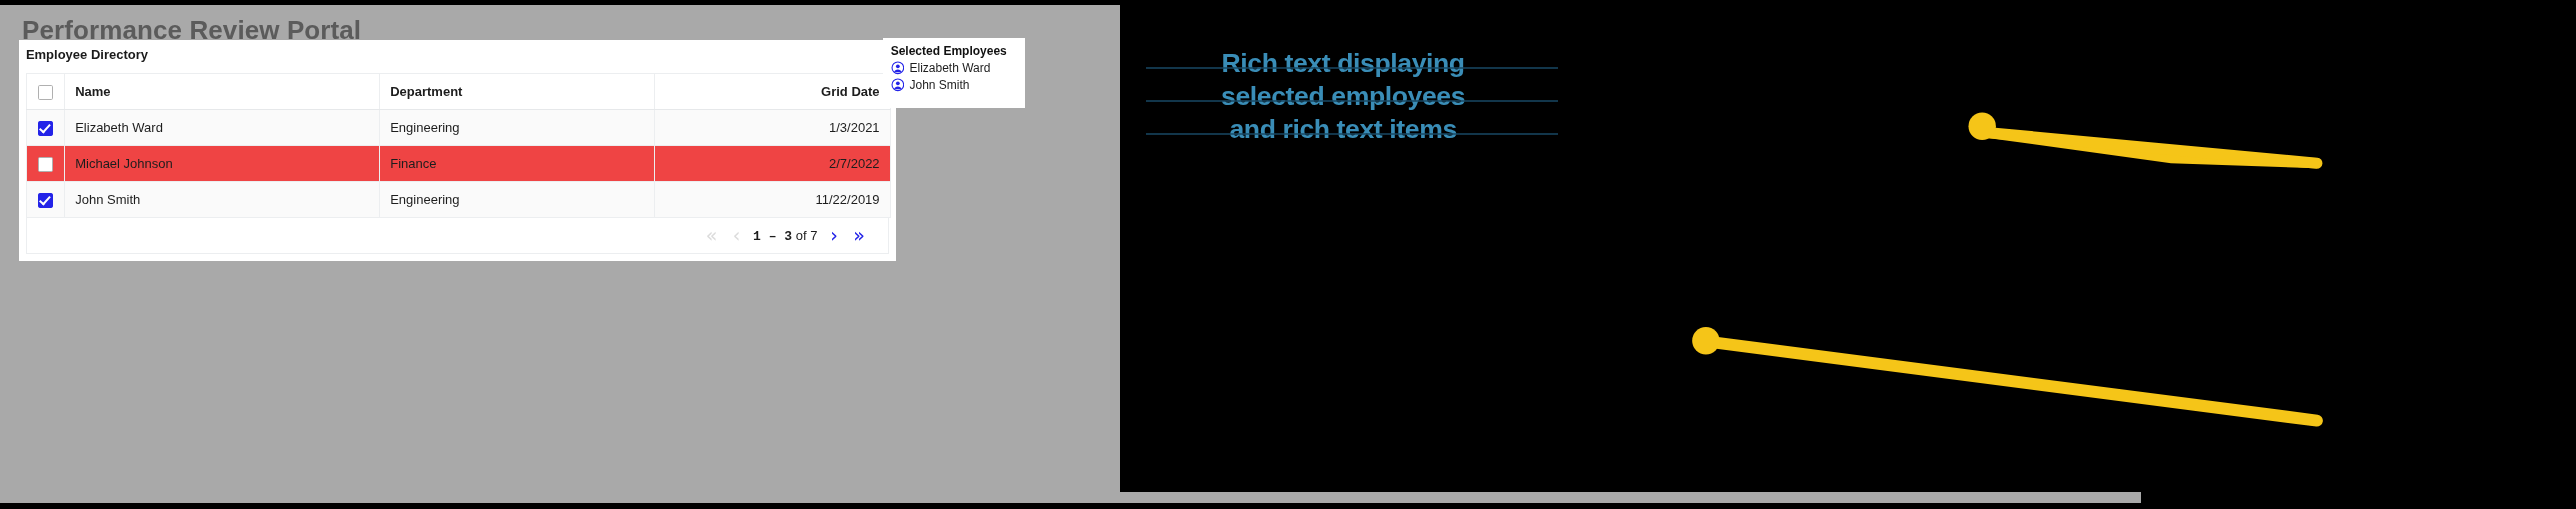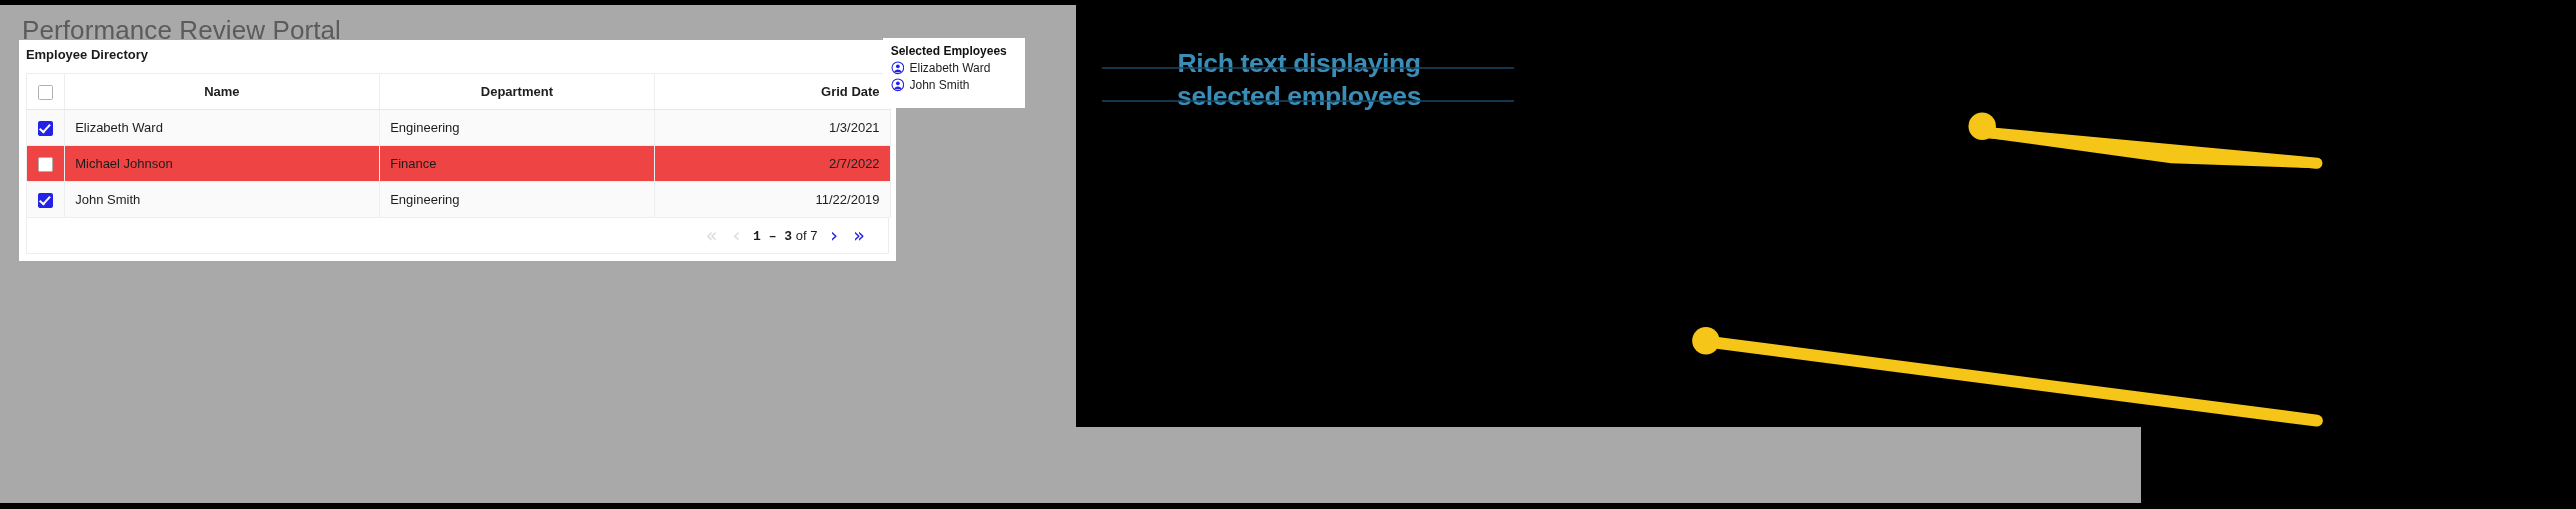--- a/index.html
+++ b/index.html
@@ -48,21 +48,21 @@
     width: 2141px;
     height: 498px;
     background: #a9a9a9;
   }
 
   #page-title {
     position: absolute;
     left: 22px;
     top: 10.3px;
     font-size: 26px;
-    font-weight: 400;
+    font-weight: 700;
     color: #5b5b5b;
     letter-spacing: 0.1px;
     white-space: nowrap;
   }
 
   
   #grid-card {
     position: absolute;
     left: 19px;
     top: 35px;
@@ -102,21 +102,21 @@
     border: 0.9px solid #eceef0;
     padding: 0 10.3px;
     height: 36px;
     vertical-align: middle;
     color: #1d1d1d;
     box-sizing: border-box;
   }
   #employee-table thead th {
     background: #ffffff;
     font-weight: bold;
-    text-align: center;
+    text-align: left;
     border-bottom: 0.9px solid #e6e8ea;
   }
   #employee-table th.cell-check,
   #employee-table td.cell-check {
     padding: 0;
     text-align: center;
   }
   #employee-table th.align-right,
   #employee-table td.align-right { text-align: right; }
 
@@ -209,24 +209,24 @@
     font-size: 12px;
     color: #1d1d1d;
     line-height: 17px;
     white-space: nowrap;
   }
   .person-icon { flex: 0 0 auto; display: block; }
 
   
   #annotation-panel {
     position: absolute;
-    left: 1076px;
+    left: 1120px;
     top: 0;
     width: 1456px;
-    height: 427px;
+    height: 492px;
     background: #000000;
     overflow: hidden;
   }
   .anno-block {
     position: absolute;
     text-align: center;
     color: #3f9ac7;
     font-family: "Liberation Sans", sans-serif;
     font-weight: bold;
     letter-spacing: -0.4px;
@@ -362,20 +362,21 @@
       </div>
     </div>
 
   </div>
 
   <div id="annotation-panel">
 
     <div class="anno-block" id="anno-top">
       <span class="anno-strike">Rich text displaying</span>
       <span class="anno-strike">selected employees</span>
+      <span class="anno-strike">and rich text items</span>
     </div>
 
 
   </div>
 
   <svg id="callout-layer" viewBox="0 0 3002 594" width="2576" height="510">
 
     <g>
       <path d="M2312,148 L2530,178 L2700,184 L2700,196 L2530,190 L2312,160 Z" fill="#f5c518"></path>
       <line x1="2312" y1="154" x2="2700" y2="190" stroke="#f5c518" stroke-width="13" stroke-linecap="round"></line>

